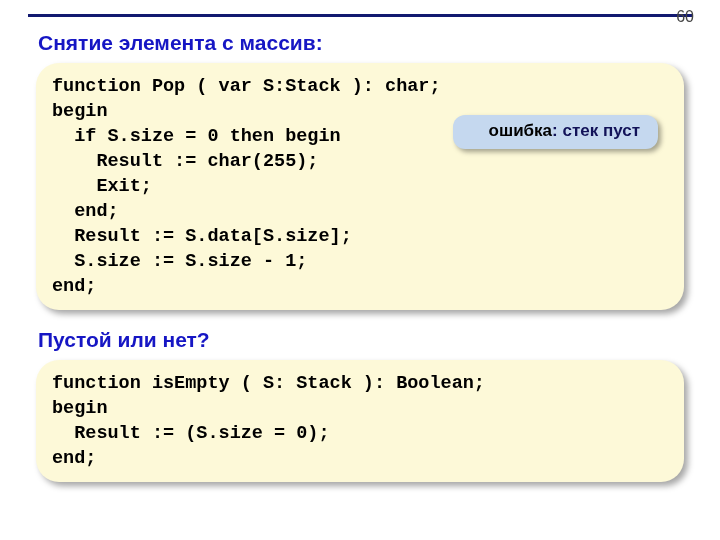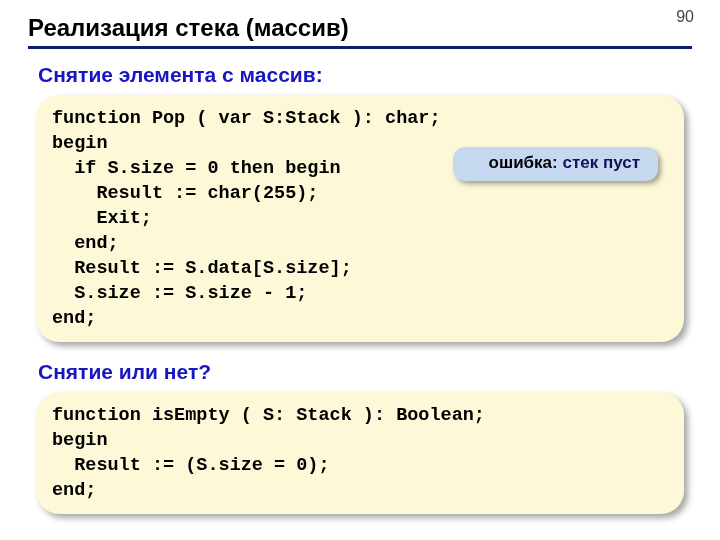--- a/index.html
+++ b/index.html
@@ -73,38 +73,37 @@
   .callout .err {
     font-weight: bold;
     color: #000;
   }
 </style>
 </head>
 <body>
 
 <div class="slide">
 
-  <div class="page-number">90</div>
+  <div class="page-number">60</div>
 
-  <h1 class="title">Реализация стека (массив)</h1>
   <div class="title-underline"></div>
 
   <div class="subheading">Снятие элемента с массив:</div>
 
   <div class="code-block"><span>function Pop ( var S:Stack ): char;
 begin
   if S.size = 0 then begin
     Result := char(255);
     Exit;
   end;
   Result := S.data[S.size];
   S.size := S.size - 1;
 end;</span><div class="callout"><span class="err">ошибка</span><span>:
 стек пуст</span></div></div>
 
-  <div class="subheading">Снятие или нет?</div>
+  <div class="subheading">Пустой или нет?</div>
 
   <div class="code-block"><span>function isEmpty ( S: Stack ): Boolean;
 begin
   Result := (S.size = 0);
 end;</span></div>
 
 </div>
 
 </body></html>

